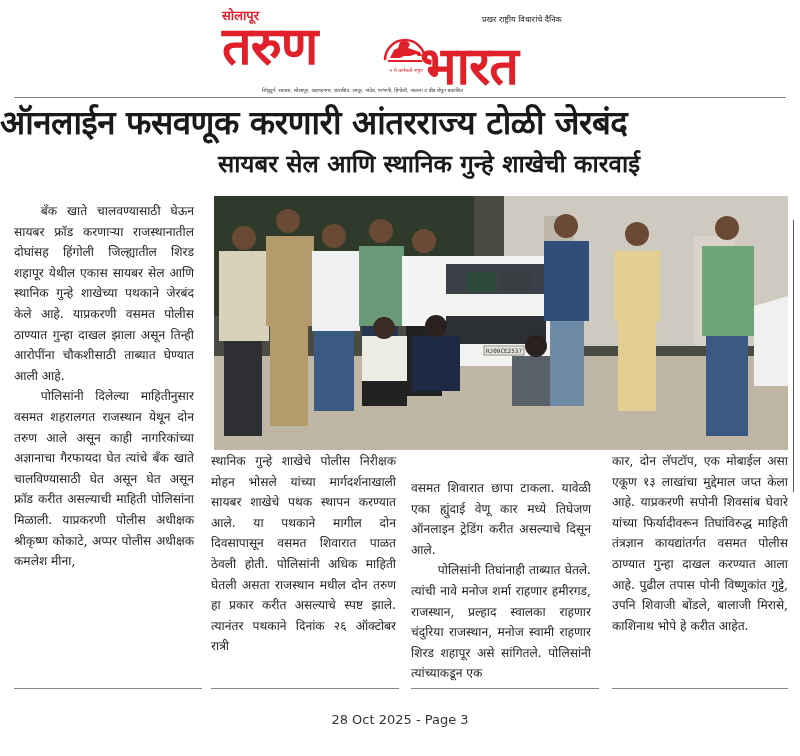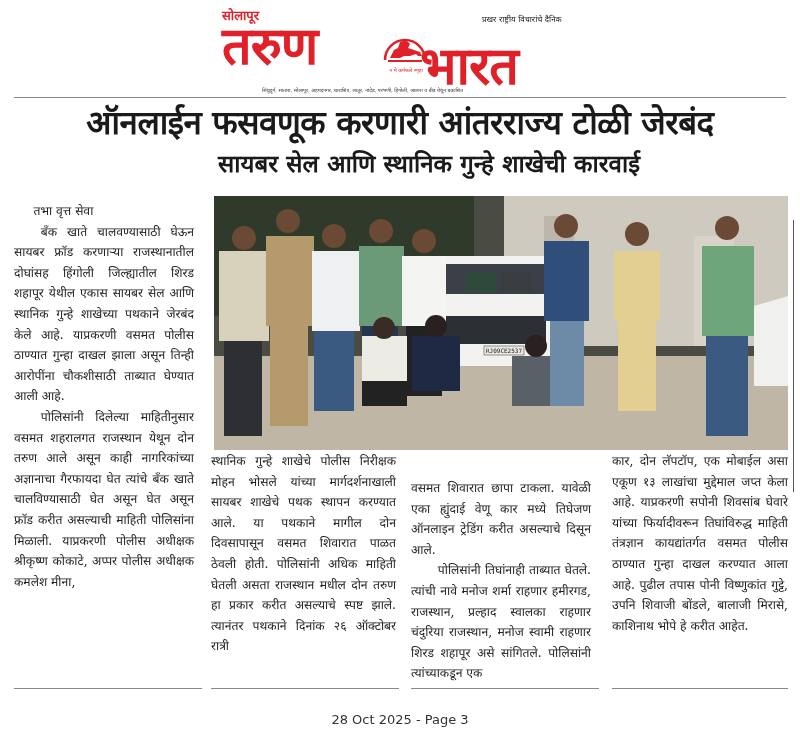--- a/index.html
+++ b/index.html
@@ -15,21 +15,21 @@
     color: #e0212a; font-family: "DejaVu Sans", sans-serif; letter-spacing: -1px;
   }
   .mh-title-left { left: 222px; }
   .mh-title-right { left: 420px; margin-top: 20px; }
   .mh-logo { position: absolute; left: 380px; top: 28px; width: 50px; height: 52px; }
   .mh-logo-motto { position: absolute; left: 383px; top: 67px; width: 46px; text-align: center; font-size: 5px; color: #e0212a; }
   .mh-editions { position: absolute; left: 262px; top: 87px; font-size: 5px; color: #333; white-space: nowrap; }
   .mh-rule { position: absolute; left: 14px; top: 97px; width: 772px; height: 1px; background: #888; }
 
   
-  .headline { position: absolute; left: 0; top: 103px; width: 800px; text-align: center;
+  .headline { position: absolute; left: 0; top: 103px; width: 800px; text-align: left;
     font-size: 33px; line-height: 40px; font-weight: bold; color: #1a1a1a;
     font-family: "DejaVu Sans", sans-serif; letter-spacing: -0.5px; white-space: nowrap; }
   .subheadline { position: absolute; left: 5px; top: 148px; width: 800px; text-align: center;
     font-size: 24px; line-height: 32px; font-weight: bold; color: #1a1a1a;
     font-family: "DejaVu Sans", sans-serif; white-space: nowrap; padding-left: 48px; }
 
   
   .col { position: absolute; font-family: "DejaVu Serif", serif; font-size: 12.2px; line-height: 20.6px; color: #222; }
   .col p { text-align: justify; text-align-last: justify; }
   .col p.last { text-align-last: left; }
@@ -69,21 +69,20 @@
   <div class="mh-logo-motto">न मे कर्मफले स्पृहा</div>
   <div class="mh-title-right">भारत</div>
   <div class="mh-editions">सिंधुदुर्ग, सातारा, सोलापूर, अहमदनगर, धाराशिव, लातूर, नांदेड, परभणी, हिंगोली, जालना व बीड येथून प्रकाशित</div>
   <div class="mh-rule"></div>
 </div>
 
 <h1 class="headline">ऑनलाईन फसवणूक करणारी आंतरराज्य टोळी जेरबंद</h1>
 <h2 class="subheadline">सायबर सेल आणि स्थानिक गुन्हे शाखेची कारवाई</h2>
 
 <div class="col col-1">
-  <p class="indent-s">तभा वृत्त सेवा</p>
   <p class="indent last">बँक खाते चालवण्यासाठी घेऊन सायबर फ्रॉड करणाऱ्या राजस्थानातील दोघांसह हिंगोली जिल्ह्यातील शिरड शहापूर येथील एकास सायबर सेल आणि स्थानिक गुन्हे शाखेच्या पथकाने जेरबंद केले आहे. याप्रकरणी वसमत पोलीस ठाण्यात गुन्हा दाखल झाला असून तिन्ही आरोपींना चौकशीसाठी ताब्यात घेण्यात आली आहे.</p>
   <p class="indent last">पोलिसांनी दिलेल्या माहितीनुसार वसमत शहरालगत राजस्थान येथून दोन तरुण आले असून काही नागरिकांच्या अज्ञानाचा गैरफायदा घेत त्यांचे बँक खाते चालविण्यासाठी घेत असून घेत असून फ्रॉड करीत असल्याची माहिती पोलिसांना मिळाली. याप्रकरणी पोलीस अधीक्षक श्रीकृष्ण कोकाटे, अप्पर पोलीस अधीक्षक कमलेश मीना,</p>
 </div>
 <div class="col-rule" style="left:14px; width:188px;"></div>
 
 <div class="photo">
   <svg width="574" height="254" viewBox="0 0 574 254">
 
     <rect x="0" y="0" width="574" height="254" fill="#4a4b42"></rect>
     <rect x="0" y="0" width="260" height="120" fill="#2f3a2a"></rect>

